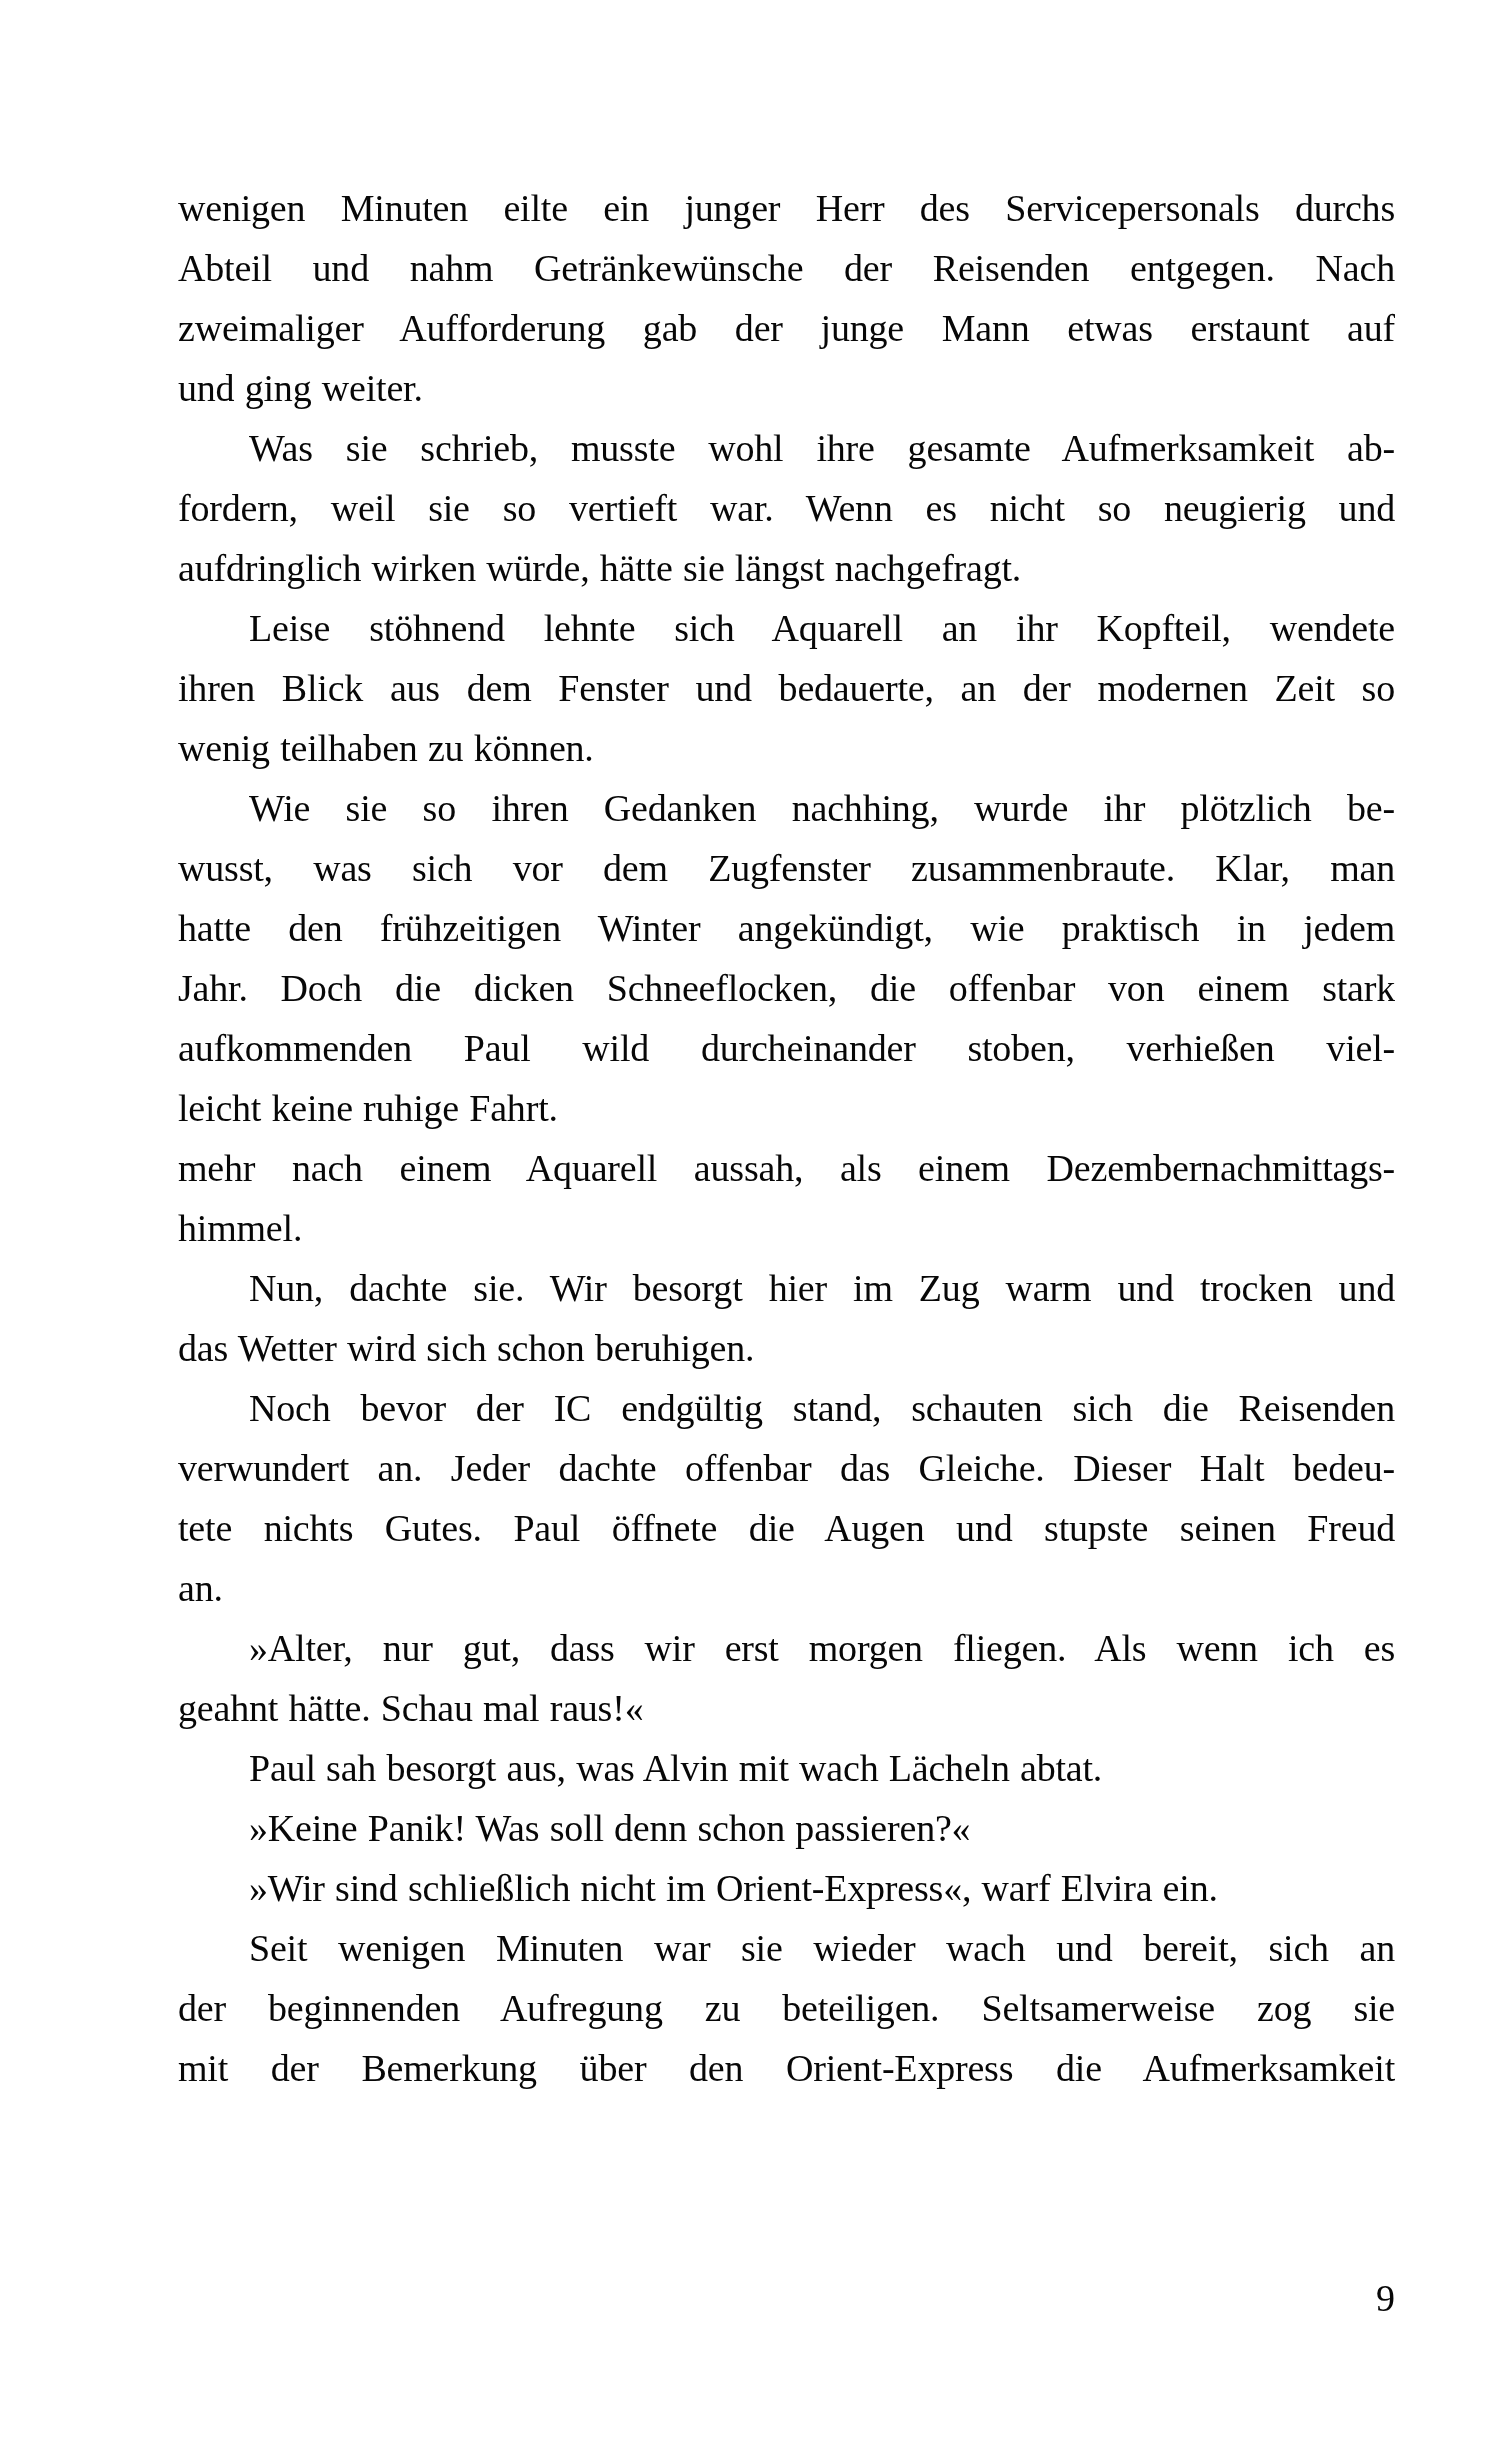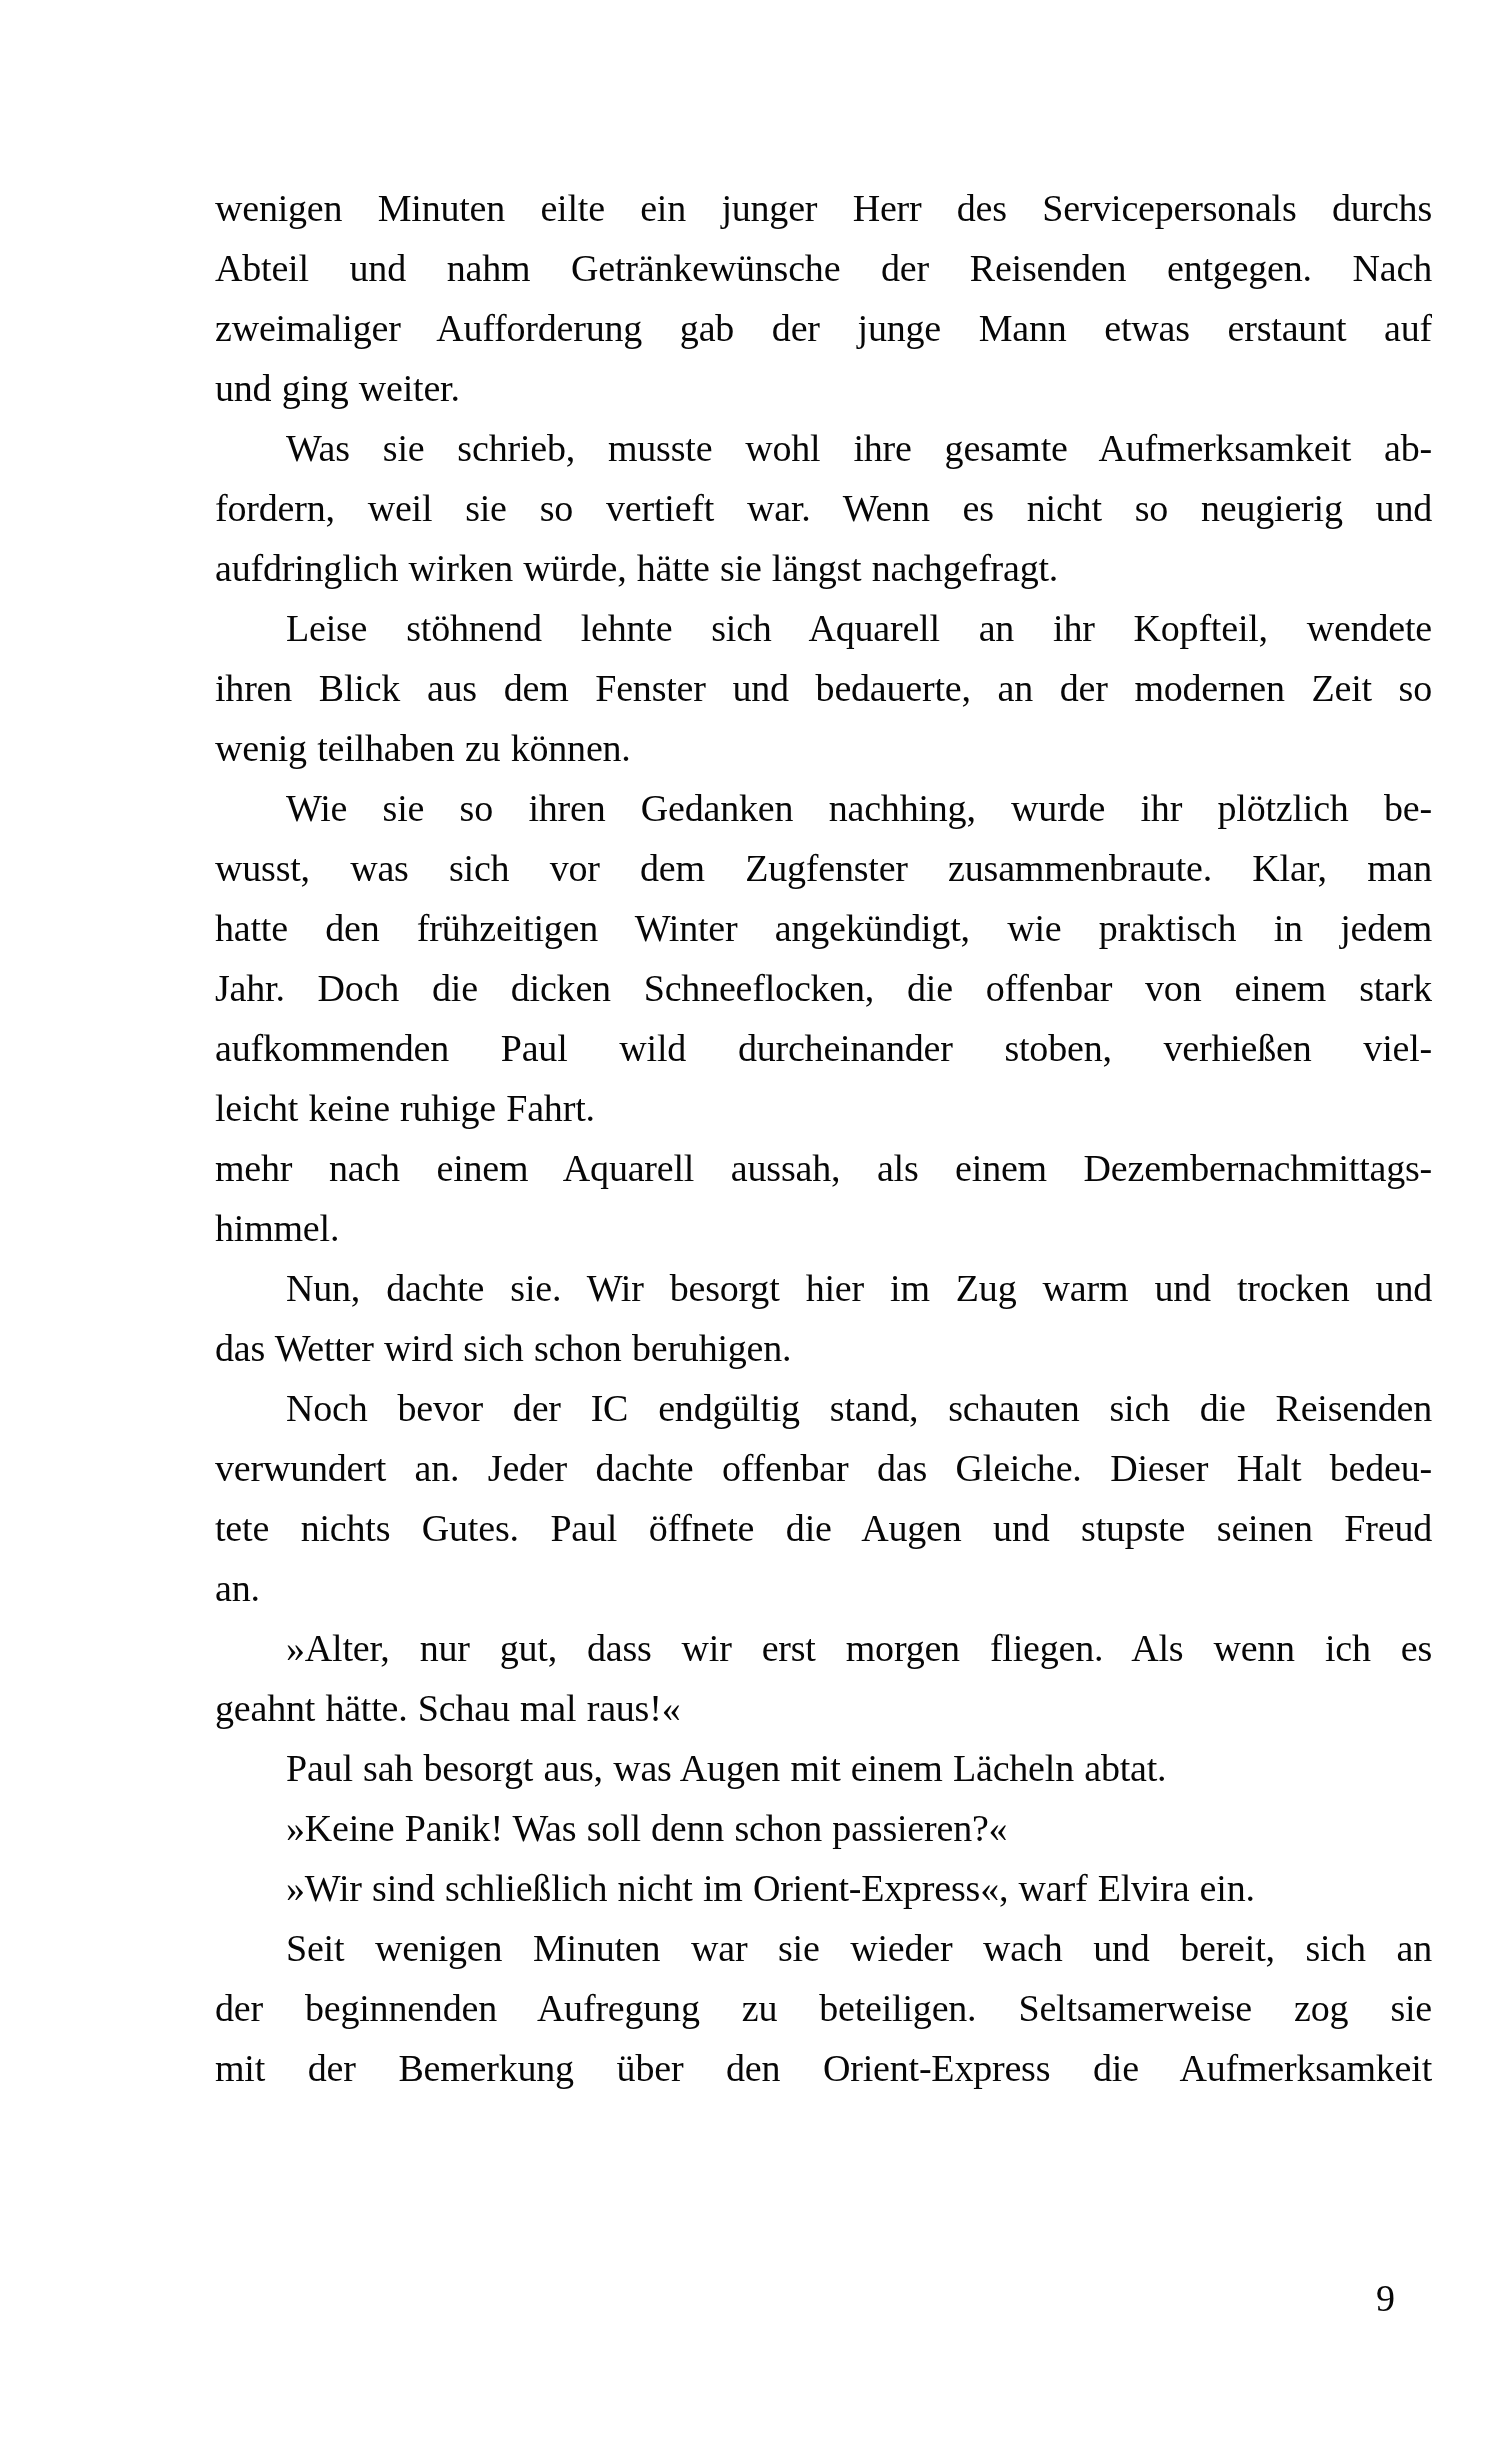--- a/index.html
+++ b/index.html
@@ -18,21 +18,20 @@
     overflow: hidden;
   }
   .text-block {
     position: absolute;
     left: 178px;
     top: 178px;
     width: 1217px;
     font-size: 38px;
     letter-spacing: -0.2px;
     word-spacing: 1px;
-    margin-left: 37px;
   }
   .line {
     height: 60px;
     line-height: 60px;
     overflow: hidden;
     white-space: nowrap;
   }
   .line.justify {
     white-space: normal;
     text-align: justify;
@@ -79,21 +78,21 @@
       <div class="line justify">mehr nach einem Aquarell aussah, als einem Dezembernachmittags-</div>
       <div class="line">himmel.</div>
       <div class="line indent justify">Nun, dachte sie. Wir besorgt hier im Zug warm und trocken und</div>
       <div class="line">das Wetter wird sich schon beruhigen.</div>
       <div class="line indent justify">Noch bevor der IC endgültig stand, schauten sich die Reisenden</div>
       <div class="line justify">verwundert an. Jeder dachte offenbar das Gleiche. Dieser Halt bedeu-</div>
       <div class="line justify">tete nichts Gutes. Paul öffnete die Augen und stupste seinen Freud</div>
       <div class="line">an.</div>
       <div class="line indent justify">»Alter, nur gut, dass wir erst morgen fliegen. Als wenn ich es</div>
       <div class="line">geahnt hätte. Schau mal raus!«</div>
-      <div class="line indent">Paul sah besorgt aus, was Augen mit einem Lächeln abtat.</div>
+      <div class="line indent">Paul sah besorgt aus, was Alvin mit wach Lächeln abtat.</div>
       <div class="line indent">»Keine Panik! Was soll denn schon passieren?«</div>
       <div class="line indent">»Wir sind schließlich nicht im Orient-Express«, warf Elvira ein.</div>
       <div class="line indent justify">Seit wenigen Minuten war sie wieder wach und bereit, sich an</div>
       <div class="line justify">der beginnenden Aufregung zu beteiligen. Seltsamerweise zog sie</div>
       <div class="line justify">mit der Bemerkung über den Orient-Express die Aufmerksamkeit</div>
     </div>
   <div class="folio">9</div>
 </div>
 
 

